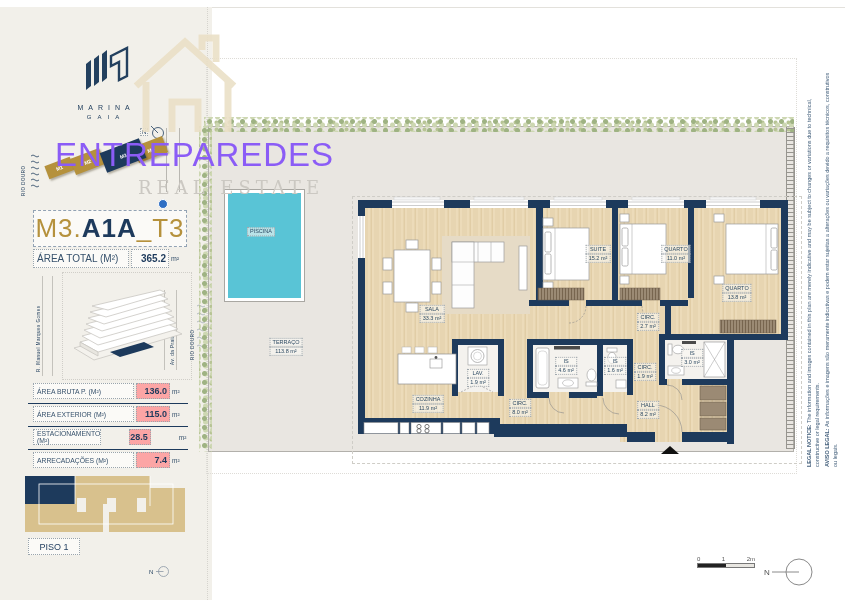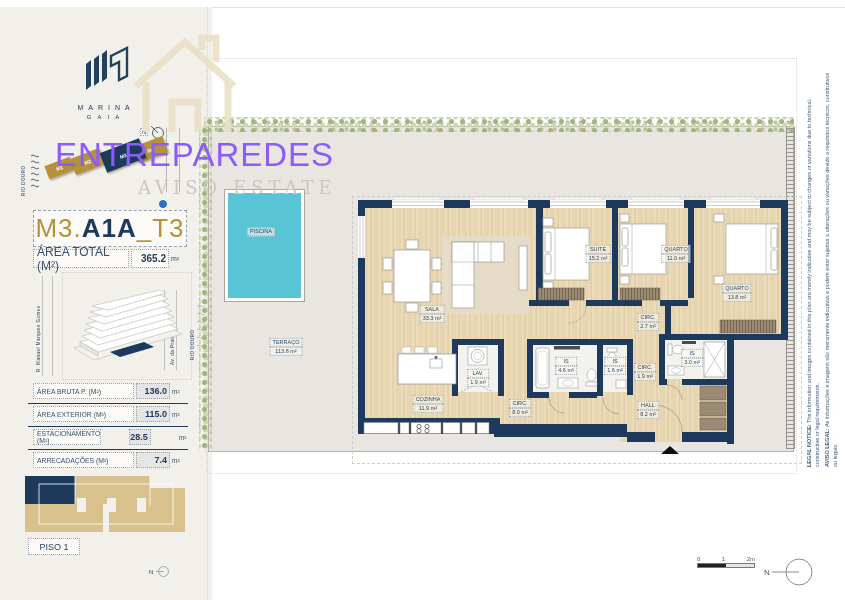--- a/index.html
+++ b/index.html
@@ -31,33 +31,33 @@
   #road1a{left:166px;top:128px;height:64px;border-left:1px solid #b9b7b1;width:0;}
   #road1b{left:179px;top:128px;height:64px;border-left:1px solid #b9b7b1;width:0;}
   .compass-n{font-size:6px;color:#23405f;border:1px dotted #9aa5ad;padding:0 1px;background:#f7f5f0;}
   
   #unit-box{left:33px;top:210px;width:152px;height:35px;border:1px dashed #93a3b4;background:#fbfaf7;
             display:flex;align-items:center;justify-content:center;font-size:26px;letter-spacing:1px;}
   #unit-box .gold{color:#b5913c;font-weight:300;}
   #unit-box .navy{color:#1d3a5c;font-weight:bold;text-align:right;}
   #blue-dot{left:158px;top:199px;width:8px;height:8px;border-radius:50%;background:#2f6fc4;border:1px solid #fff;z-index:4;}
   #total-row{left:33px;top:249px;width:152px;height:19px;display:flex;gap:2px;}
-  #total-row .lbl{flex:1;border:1px dotted #9aa5ad;font-size:12px;display:flex;align-items:center;padding-left:3px;color:#35506b;background:#fbfaf7;}
+  #total-row .lbl{flex:1;border:1px dotted #9aa5ad;font-size:10px;display:flex;align-items:center;padding-left:3px;color:#35506b;background:#fbfaf7;text-align:center;}
   #total-row .val{width:34px;border:1px dotted #9aa5ad;font-size:10px;font-weight:bold;display:flex;align-items:center;justify-content:flex-end;padding-right:2px;background:#fbfaf7;}
   #total-row .unit{width:14px;font-size:7px;display:flex;align-items:center;color:#35506b;}
   
   #axon-frame{left:62px;top:272px;width:128px;height:106px;border:1px dotted #d0cec8;}
   #street-left{left:36px;top:280px;height:92px;}
   #street-right{left:170px;top:295px;height:70px;}
   #river2{left:190px;top:300px;height:60px;}
   .roadline{position:absolute;width:0;border-left:1px solid #c4c2bc;}
   
   .trow{position:absolute;left:33px;width:152px;height:16px;display:flex;gap:2px;}
   .trow .lbl{flex:1;border:1px dotted #9aa5ad;font-size:6.8px;display:flex;align-items:center;padding-left:3px;color:#35506b;background:#fbfaf7;}
-  .trow .val{width:30px;border:1px dotted #9aa5ad;font-size:9px;font-weight:bold;display:flex;align-items:center;justify-content:flex-end;padding-right:2px;background:#e5e5e5;}
+  .trow .val{width:30px;border:1px dotted #9aa5ad;font-size:9px;font-weight:bold;display:flex;align-items:center;justify-content:flex-end;padding-right:2px;background:#fca5a5;}
   .trow .unit{width:13px;font-size:6.5px;display:flex;align-items:center;color:#35506b;}
   .tsep{position:absolute;left:28px;width:160px;height:0;border-top:1px solid #1d3a5c;}
   
   #piso-box{left:28px;top:538px;width:50px;height:15px;border:1px dotted #9aa5ad;background:#fbfaf7;
             display:flex;align-items:center;justify-content:center;font-size:9px;color:#1d3a5c;}
   #sb-compass{left:148px;top:564px;display:flex;align-items:center;gap:1px;z-index:2;}
   
   #sheet-frame{left:206px;top:58px;width:589px;height:414px;border:1px dotted #dedcd7;}
   #terrace{left:208px;top:126px;width:584px;height:324px;background:#e9e6e1;border:1px solid #b2b0ab;z-index:1;}
   .shrubs{z-index:2;background-image:
@@ -101,21 +101,21 @@
 
 <svg class="abs" id="wm-house" width="118" height="118" viewBox="0 0 118 118">
   <g fill="none" stroke="#ebe0c7" stroke-width="7">
     <path d="M8,66 L57,22 L106,66"></path>
     <path d="M74,30 v-12 h14 v24"></path>
     <path d="M18,62 V112 M100,62 V112"></path>
     <path d="M44,112 v-30 h26 v30"></path>
   </g>
 </svg>
 <div class="abs" id="wm-text1">ENTREPAREDES</div>
-<div class="abs" id="wm-text2">AVISO ESTATE</div>
+<div class="abs" id="wm-text2">REAL ESTATE</div>
 
 <div class="abs" id="logo">
   <svg width="56" height="52" viewBox="0 0 56 52">
     <g fill="#23405f">
       <polygon points="8,18 13,14 13,40 8,44"></polygon>
       <polygon points="16,13 21,9 21,36 16,40"></polygon>
       <polygon points="24,8 29,4 29,32 24,36"></polygon>
     </g>
     <path d="M33,10 L49,2 V30 L41,34 V16 L33,20 Z" fill="none" stroke="#23405f" stroke-width="2.4"></path>
   </svg>

